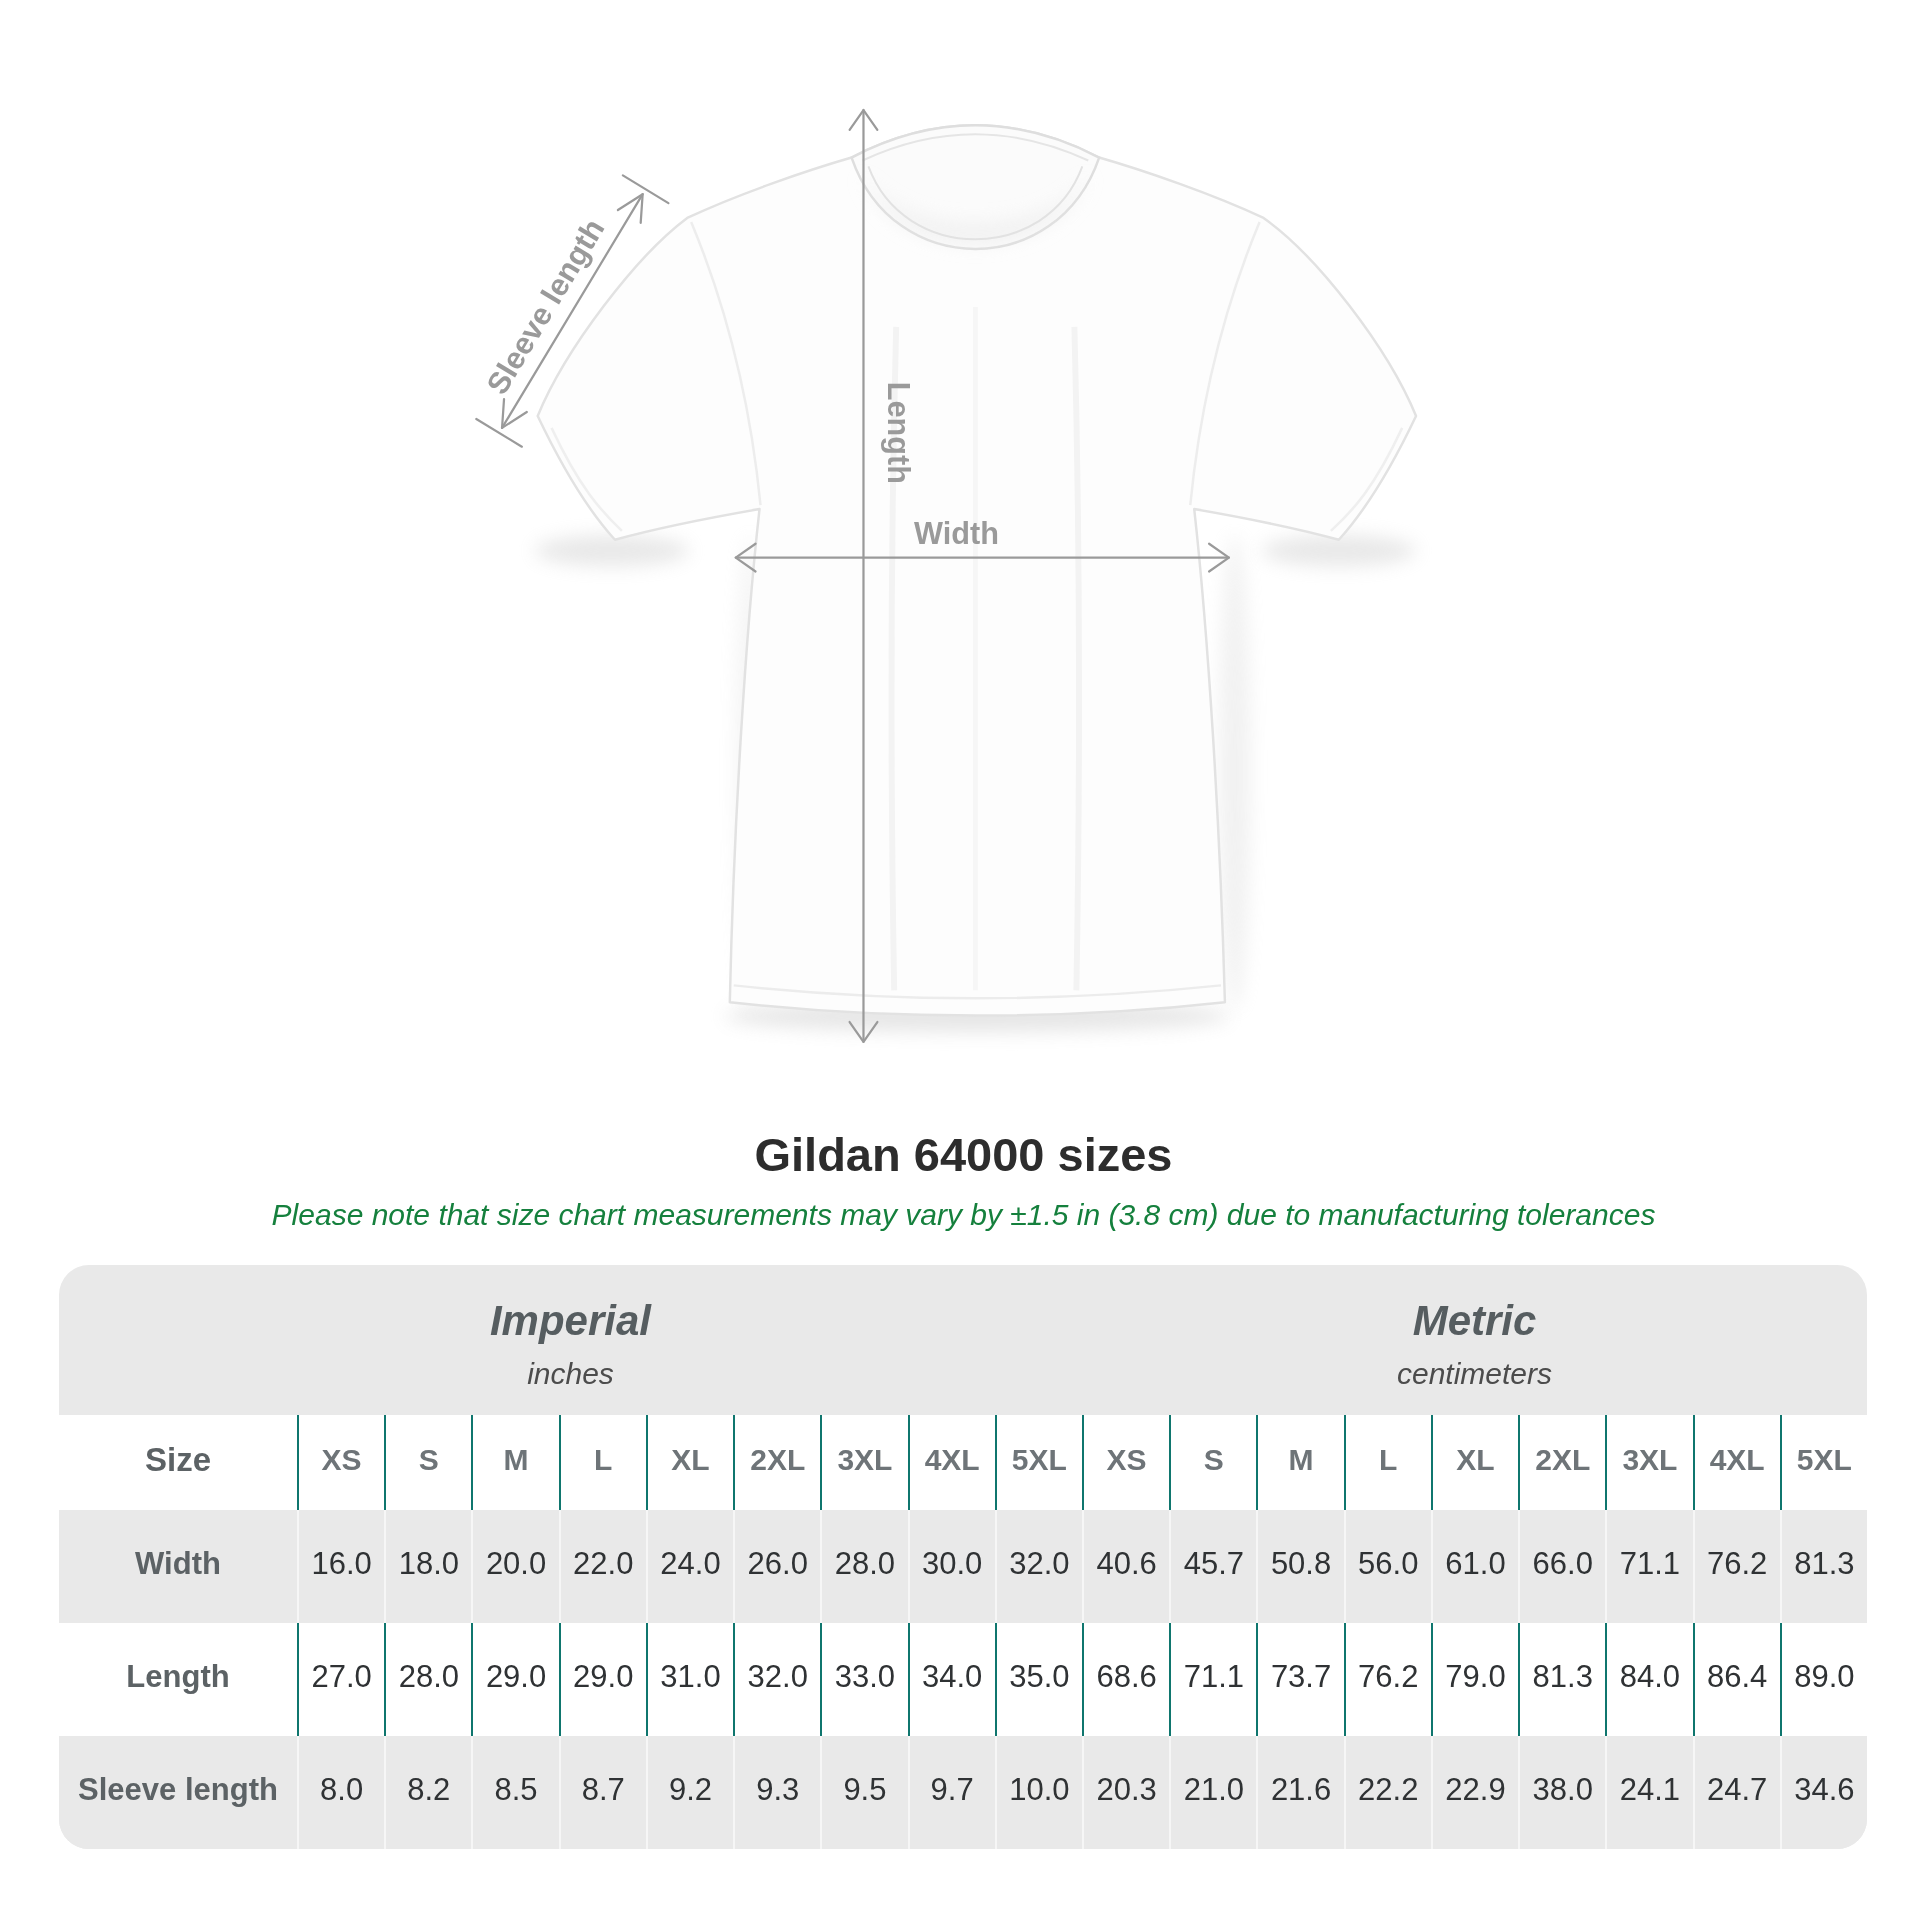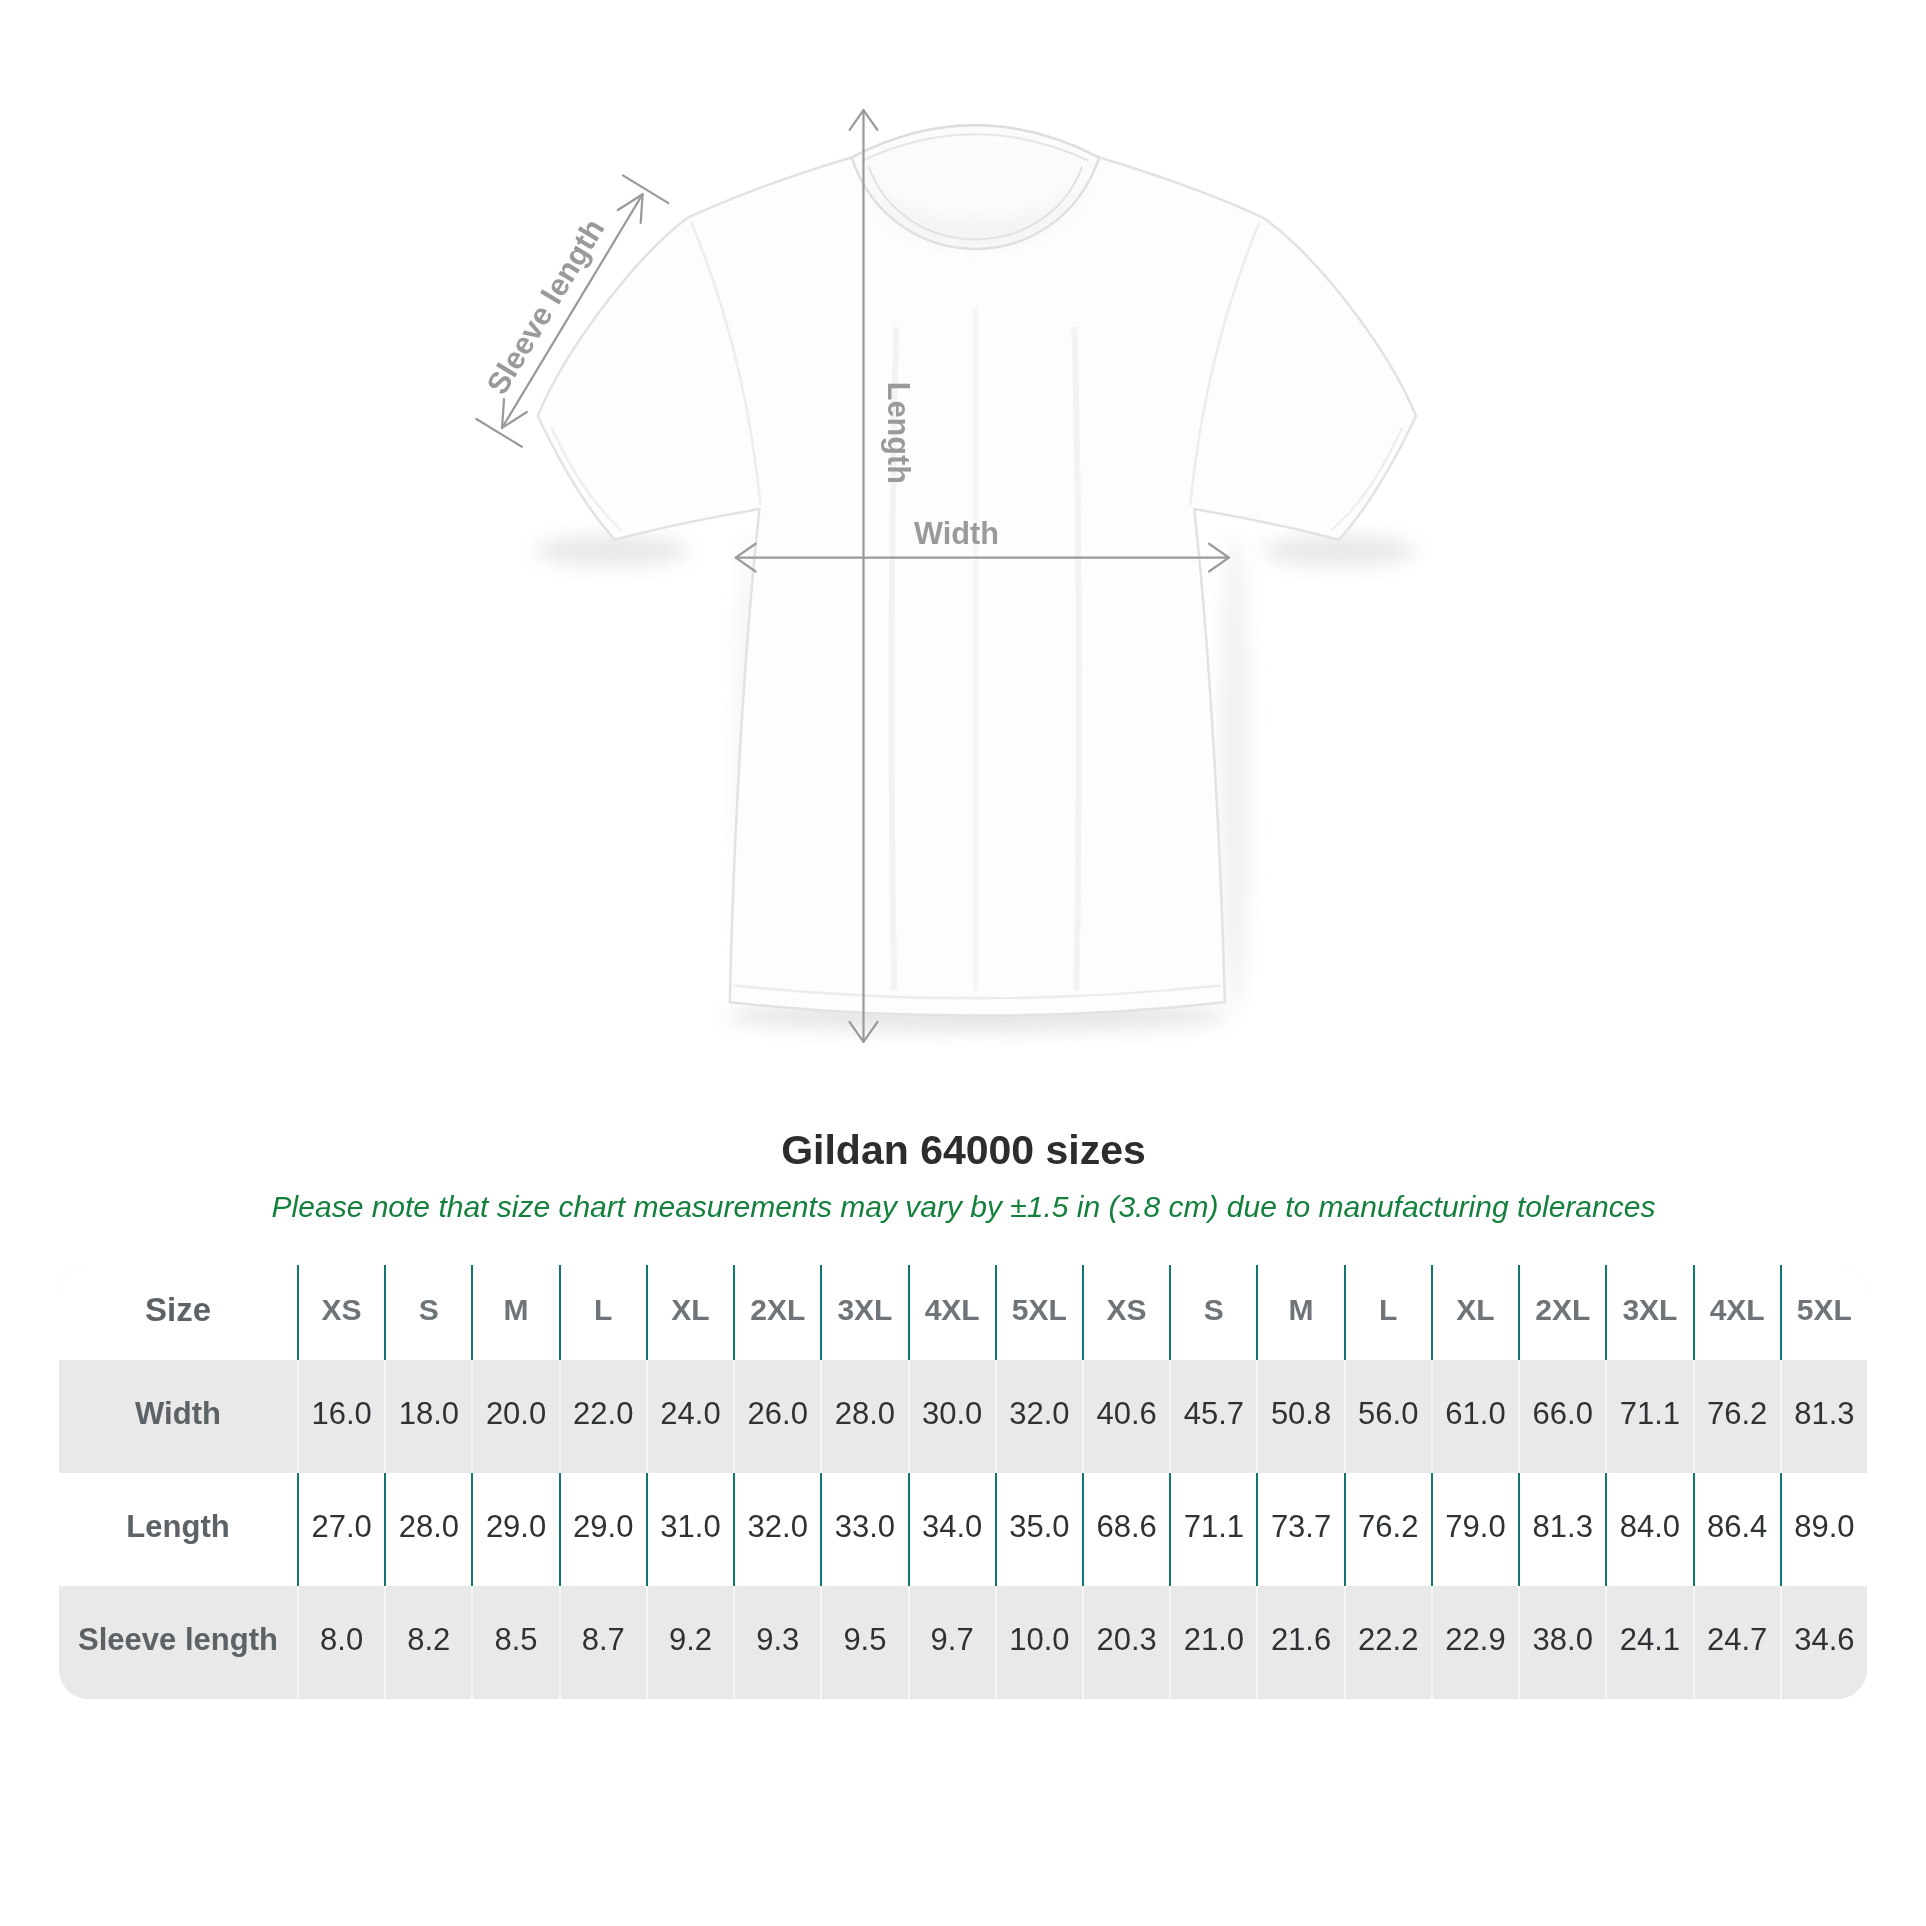--- a/index.html
+++ b/index.html
@@ -25,21 +25,21 @@
   }
   .title-block {
     position: absolute;
     top: 1127px;
     left: 0;
     width: 100%;
     text-align: center;
   }
   .title-block h1 {
     margin: 0;
-    font-size: 41px;
+    font-size: 47px;
     font-weight: bold;
     color: #2d2d2d;
   }
   .title-block p {
     margin: 16px 0 0 0;
     font-style: italic;
     font-size: 30px;
     color: #15803d;
   }
   .size-table {
@@ -176,20 +176,30 @@
     <text class="dim-label" x="897" y="437" text-anchor="middle" transform="rotate(90 897 437)">Length</text>
     <text class="dim-label" x="966" y="549" text-anchor="middle">Width</text>
   </svg>
 
   <div class="title-block">
     <h1>Gildan 64000 sizes</h1>
     <p>Please note that size chart measurements may vary by ±1.5 in (3.8 cm) due to manufacturing tolerances</p>
   </div>
 
   <div class="size-table">
+    <div class="band-row">
+      <div class="band">
+        <div class="band-title">Imperial</div>
+        <div class="band-sub">inches</div>
+      </div>
+      <div class="band">
+        <div class="band-title">Metric</div>
+        <div class="band-sub">centimeters</div>
+      </div>
+    </div>
     <div class="trow head" id="sizeHeaderRow">
       <div class="cell lbl">Size</div>
     <div class="cell">XS</div>
         <div class="cell">S</div>
         <div class="cell">M</div>
         <div class="cell">L</div>
         <div class="cell">XL</div>
         <div class="cell">2XL</div>
         <div class="cell">3XL</div>
         <div class="cell">4XL</div>

